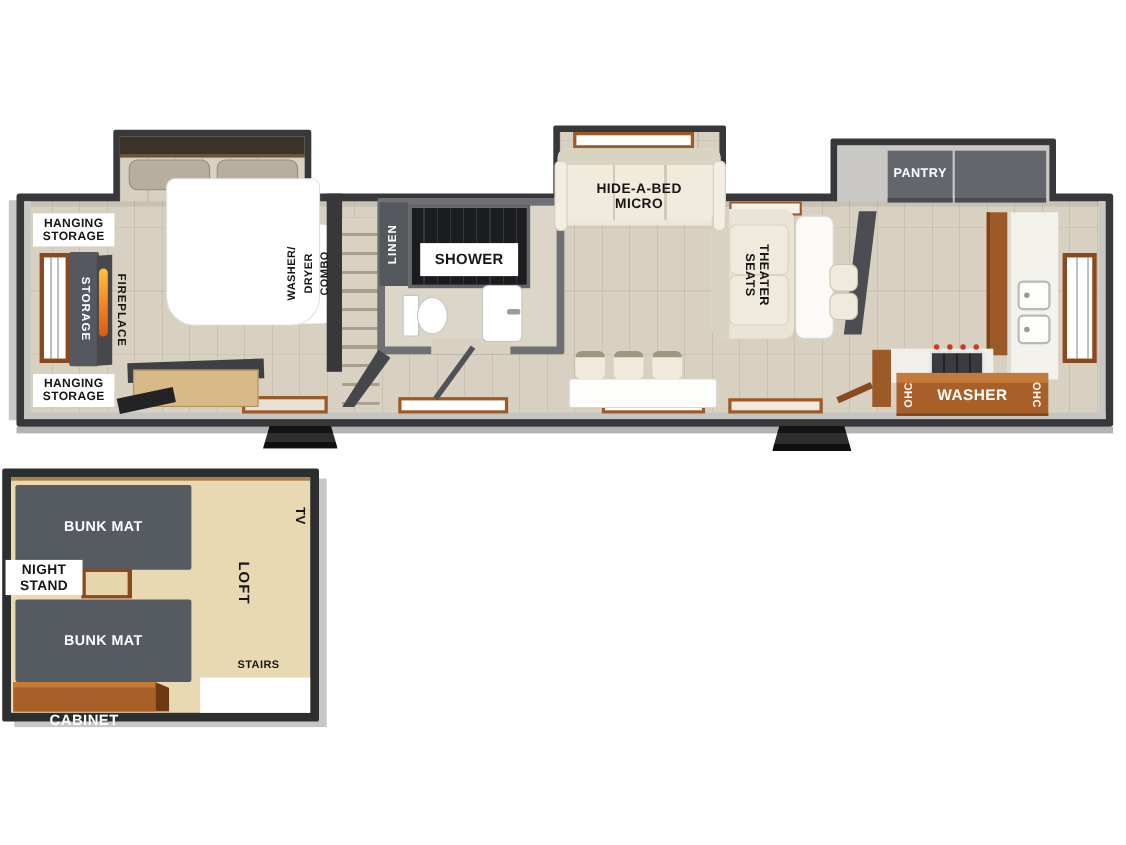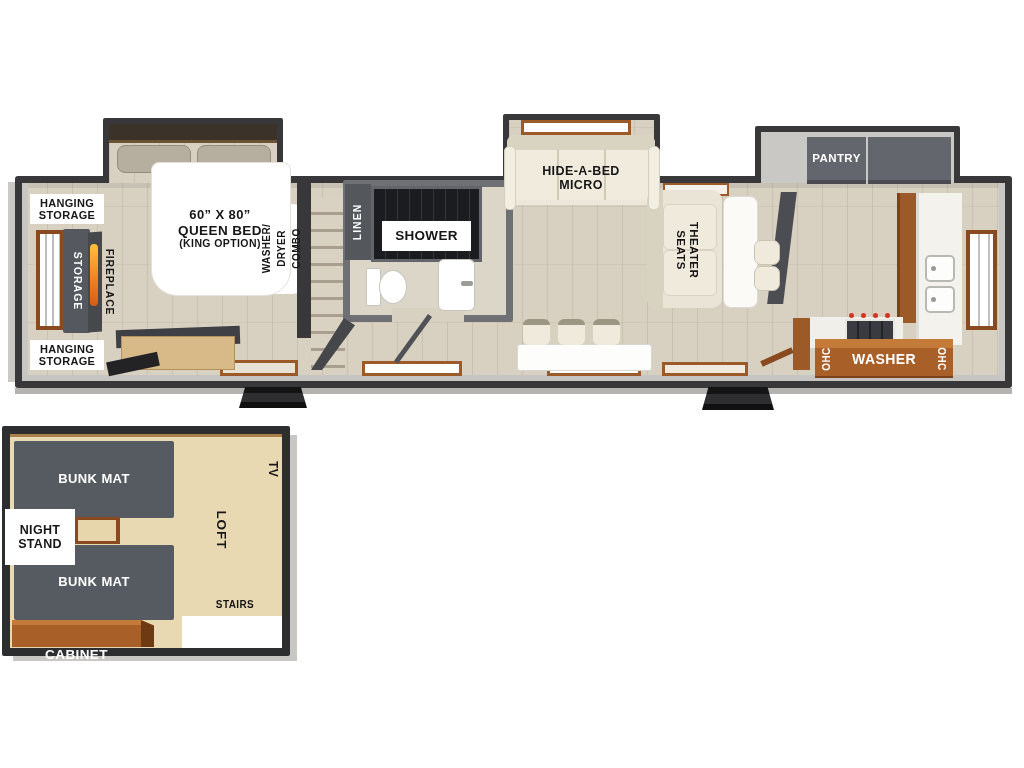--- a/index.html
+++ b/index.html
@@ -73,25 +73,20 @@
 
   <div class="abs" style="left:255px;top:204px;width:48px;height:90px;background:#ffffff;border-radius:10px;z-index:3;"></div>
   <div class="txt rotm90" style="left:239px;top:226px;width:84px;height:45px;font-size:10px;line-height:1.5;z-index:5;">
     <span>WASHER/</span>
     <span>DRYER</span>
     <span>COMBO</span>
   </div>
 
   <div class="abs" style="left:151px;top:162px;width:138px;height:132px;background:#ffffff;border:1px solid #e4e1da;
               border-radius:8px 8px 26px 26px;z-index:4;"></div>
-  <div class="txt" style="left:151px;top:203px;width:138px;height:52px;z-index:5;">
-    <span style="font-size:13px;">60” X 80”</span>
-    <span style="font-size:13.5px;">QUEEN BED</span>
-    <span style="font-size:10.5px;">(KING OPTION)</span>
-  </div>
 
   <div class="abs" style="left:116px;top:328px;width:124px;height:18px;background:#3e4045;transform:rotate(-2deg);z-index:3;"></div>
   <div class="abs" style="left:121px;top:336px;width:114px;height:34px;background:#d7ba88;border:1px solid #b2905c;box-sizing:border-box;z-index:4;"></div>
   <div class="abs" style="left:107px;top:357px;width:52px;height:14px;background:#232326;transform:rotate(-12deg);z-index:4;"></div>
   <div class="abs" style="left:220px;top:360px;width:78px;height:16px;border:3px solid #9c5a28;background:#e8e2d4;box-sizing:border-box;z-index:3;"></div>
 
   <div class="abs wall" style="left:297px;top:176px;width:14px;height:162px;z-index:3;"></div>
   <div class="abs" style="left:311px;top:198px;width:34px;height:170px;z-index:3;
               background:repeating-linear-gradient(180deg,#d9d1c1 0 14px,#a99f8f 14px 17px);"></div>
   <div class="abs" style="left:311px;top:318px;width:44px;height:52px;background:#45474b;z-index:4;
@@ -177,21 +172,21 @@
 
   <div class="abs" style="left:2px;top:426px;width:288px;height:230px;background:#2d2e30;border-radius:2px;z-index:1;
               box-shadow:9px 7px 0 -2px #c8c7c4;"></div>
   <div class="abs" style="left:10px;top:434px;width:272px;height:214px;background:#e9d9b2;border-top:3px solid #a97f4a;box-sizing:border-box;z-index:2;"></div>
 
   <div class="abs" style="left:14px;top:441px;width:160px;height:77px;background:#565a61;border-radius:2px;z-index:3;"></div>
   <div class="txt white" style="left:14px;top:441px;width:160px;height:77px;font-size:13px;z-index:4;">BUNK MAT</div>
 
   <div class="abs" style="left:74px;top:517px;width:46px;height:27px;background:#8a4a1f;z-index:3;"></div>
   <div class="abs" style="left:78px;top:520px;width:38px;height:21px;background:#e7d6ab;z-index:4;"></div>
-  <div class="lbl" style="left:5px;top:509px;width:70px;height:56px;font-size:12.5px;">
+  <div class="lbl" style="left:5px;top:509px;width:70px;height:32px;font-size:12.5px;">
     <span>NIGHT</span>
     <span>STAND</span>
   </div>
 
   <div class="abs" style="left:14px;top:545px;width:160px;height:75px;background:#565a61;border-radius:2px;z-index:3;"></div>
   <div class="txt white" style="left:14px;top:545px;width:160px;height:75px;font-size:13px;z-index:4;">BUNK MAT</div>
 
   <div class="abs" style="left:12px;top:620px;width:129px;height:27px;background:#a85f28;box-shadow:inset 0 5px 0 #c47b3a;z-index:3;"></div>
   <div class="txt white" style="left:12px;top:622px;width:129px;height:25px;font-size:13.5px;z-index:4;margin-top:20px;">CABINET</div>
   <div class="abs" style="left:141px;top:620px;width:13px;height:27px;background:#6d3a14;clip-path:polygon(0 0,100% 20%,100% 100%,0 100%);z-index:3;"></div>

